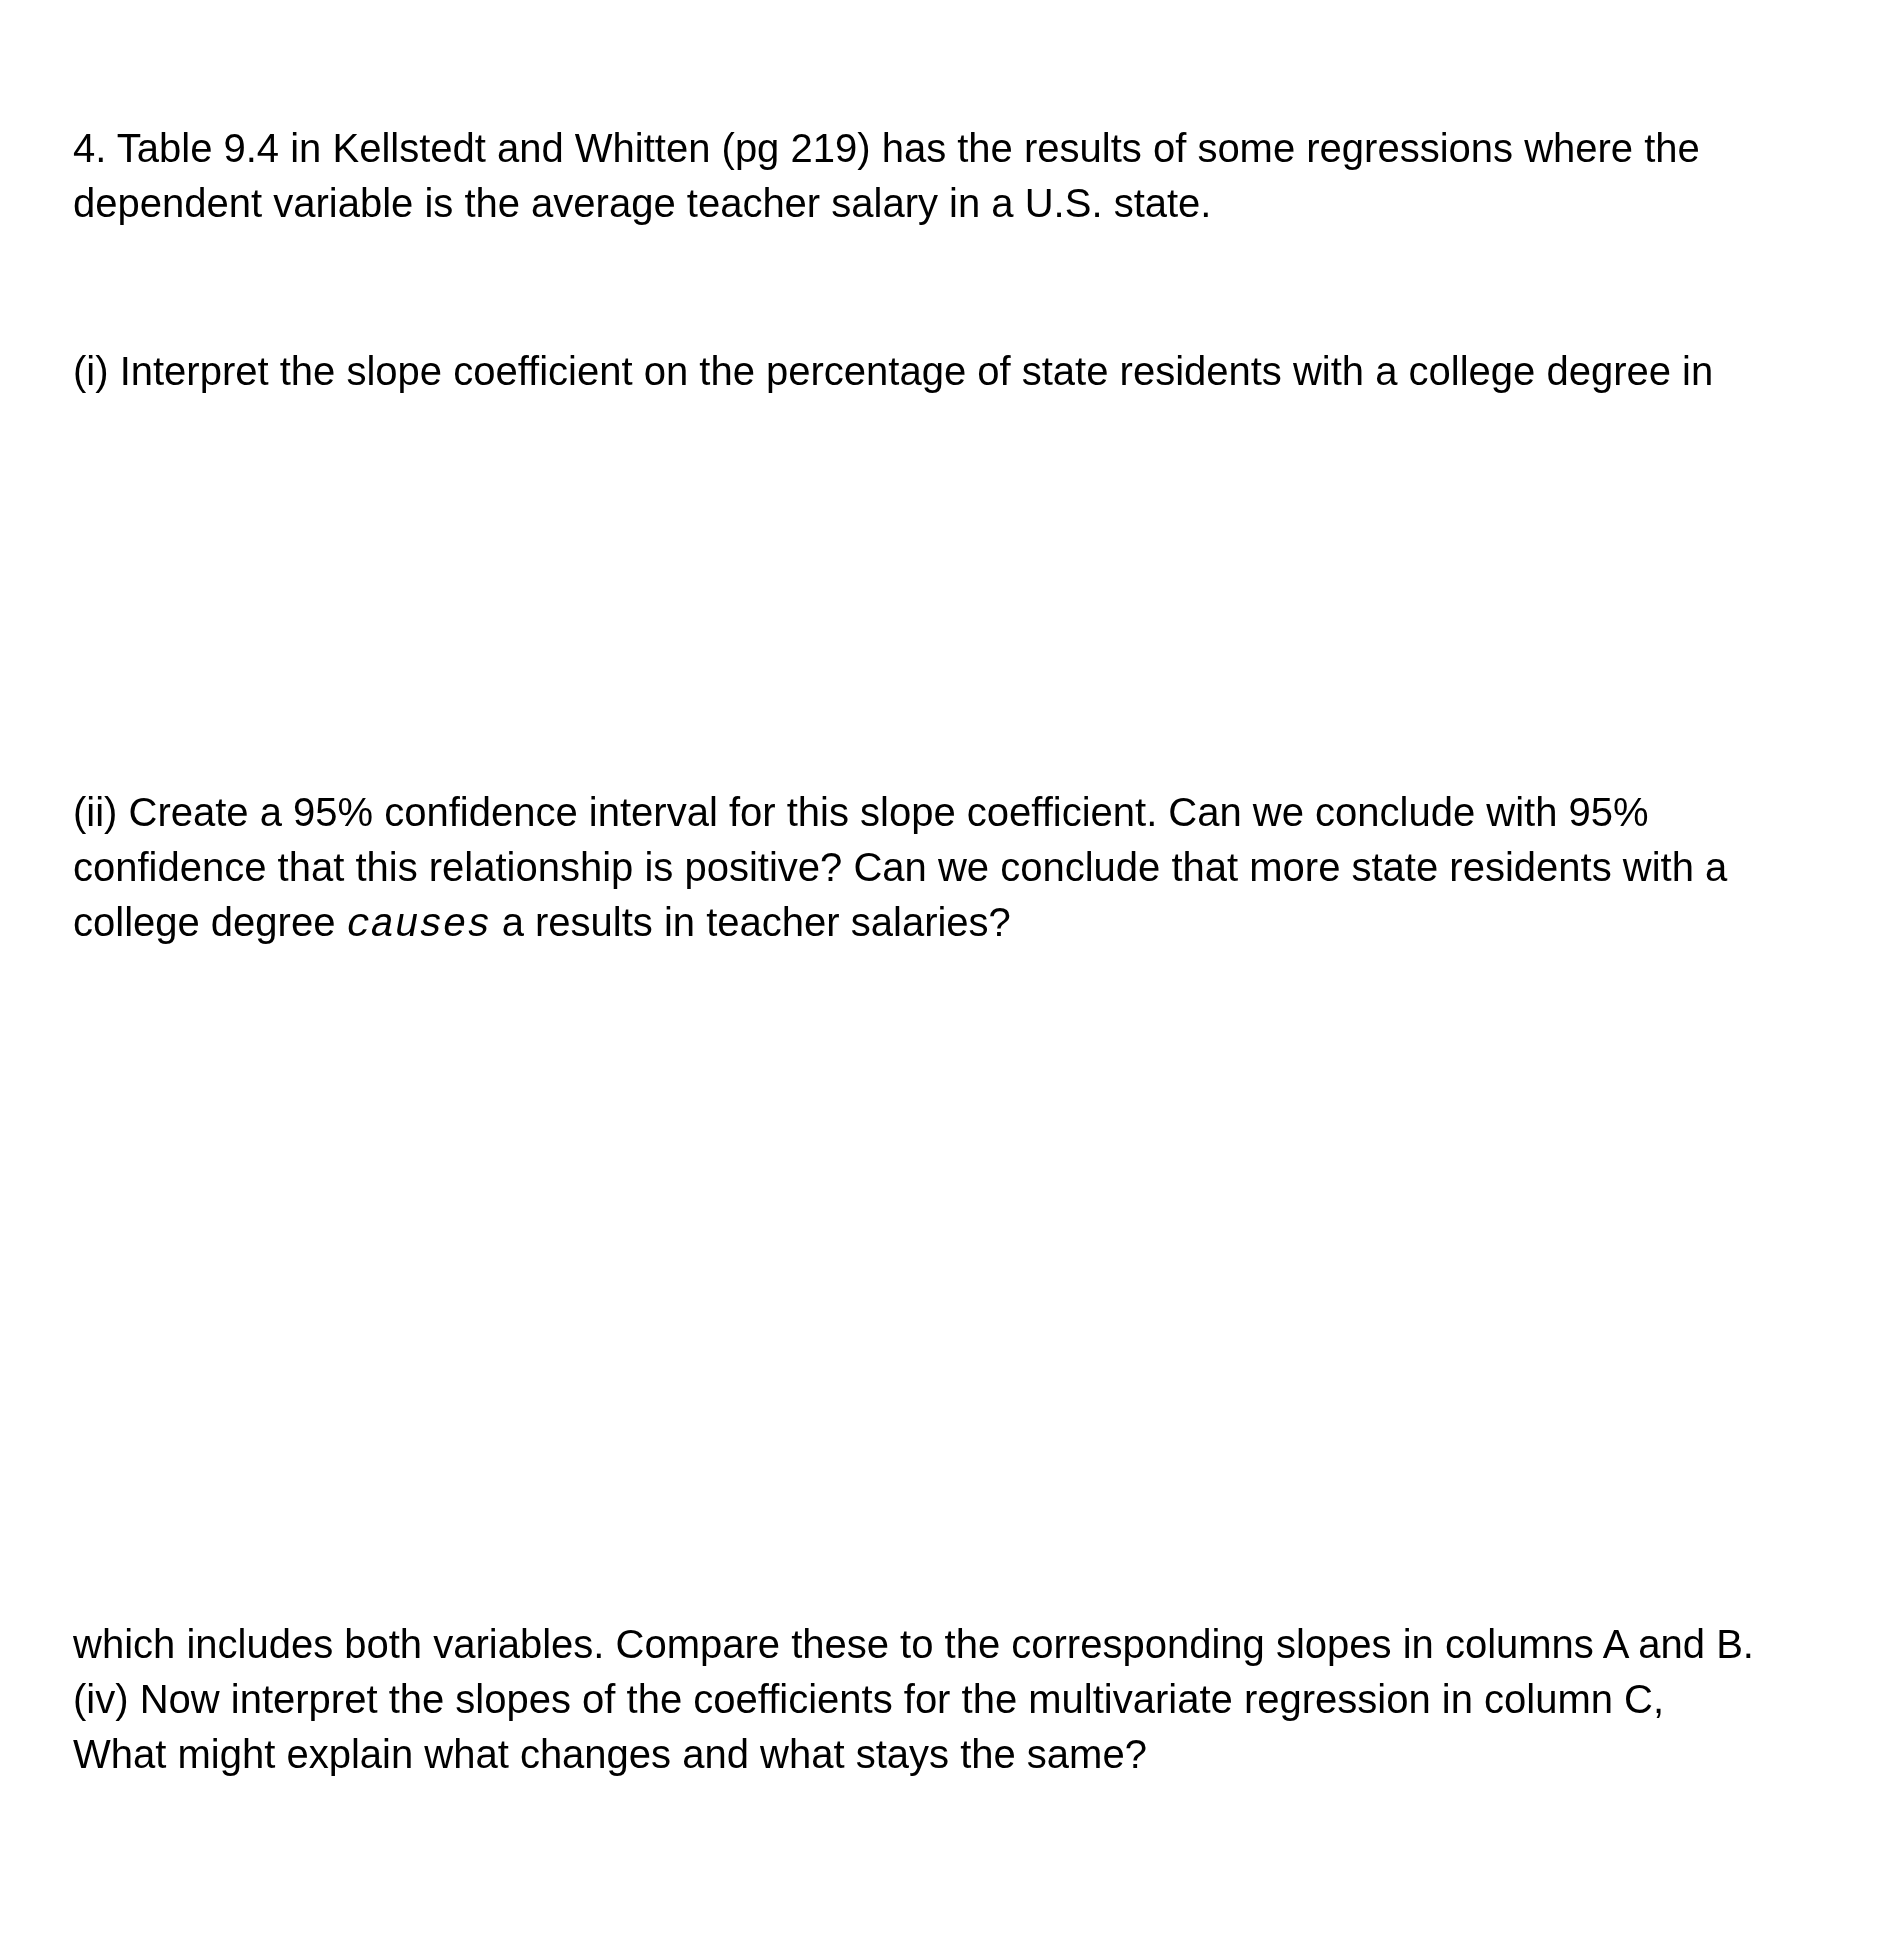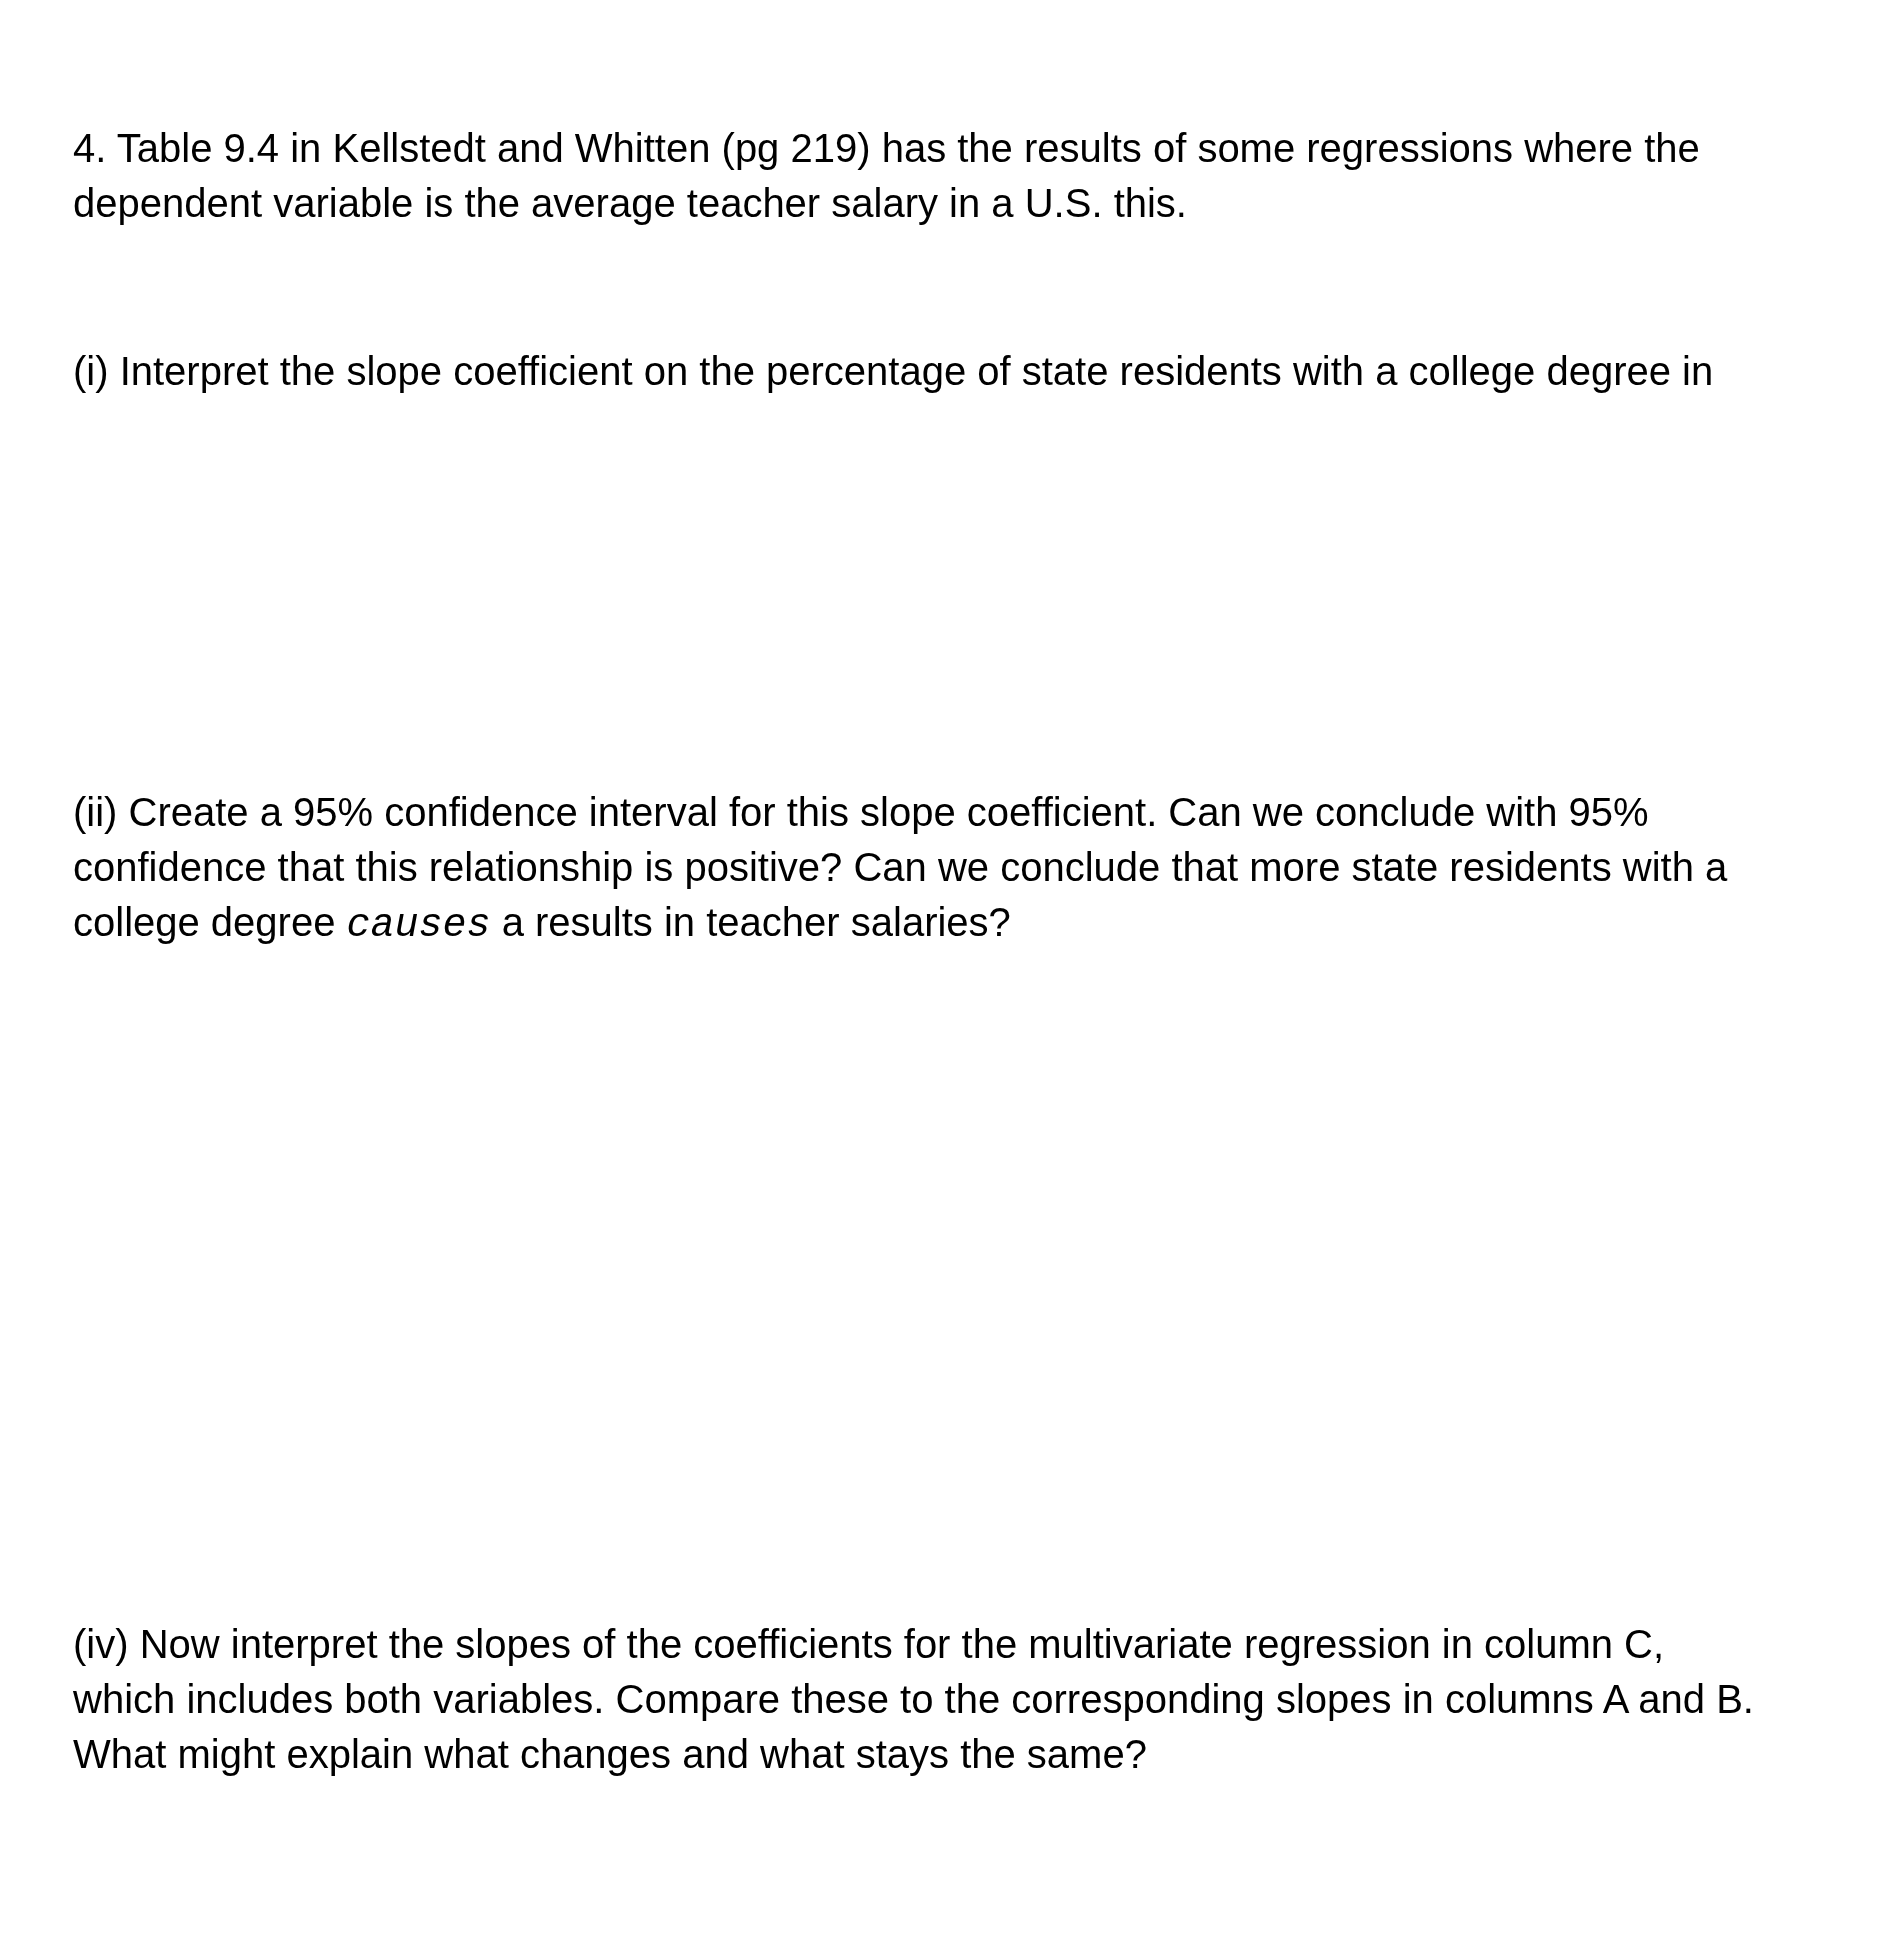--- a/index.html
+++ b/index.html
@@ -45,21 +45,21 @@
     font-family: Liberation Mono, monospace;
   }
 </style>
 </head>
 <body>
 
 <div class="page">
 
   <p class="para">
     <span class="line">4. Table 9.4 in Kellstedt and Whitten (pg 219) has the results of some regressions where the</span>
-    <span class="line">dependent variable is the average teacher salary in a U.S. this.</span>
+    <span class="line">dependent variable is the average teacher salary in a U.S. state.</span>
   </p>
 
   <div class="spacer spacer-1"></div>
 
   <p class="para">
     <span class="line">(i) Interpret the slope coefficient on the percentage of state residents with a college degree in</span>
   </p>
 
   <div class="spacer spacer-2"></div>
 
@@ -70,19 +70,19 @@
       <span>college degree </span><span class="italic">causes</span><span> a results in teacher salaries?</span>
     </span>
   </p>
 
   <div class="spacer spacer-3"></div>
 
 
   <div class="spacer spacer-4"></div>
 
   <p class="para">
+    <span class="line">which includes both variables. Compare these to the corresponding slopes in columns A and B.</span>
     <span class="line">(iv) Now interpret the slopes of the coefficients for the multivariate regression in column C,</span>
-    <span class="line">which includes both variables. Compare these to the corresponding slopes in columns A and B.</span>
     <span class="line">What might explain what changes and what stays the same?</span>
   </p>
 
 </div>
 
 
 </body></html>

